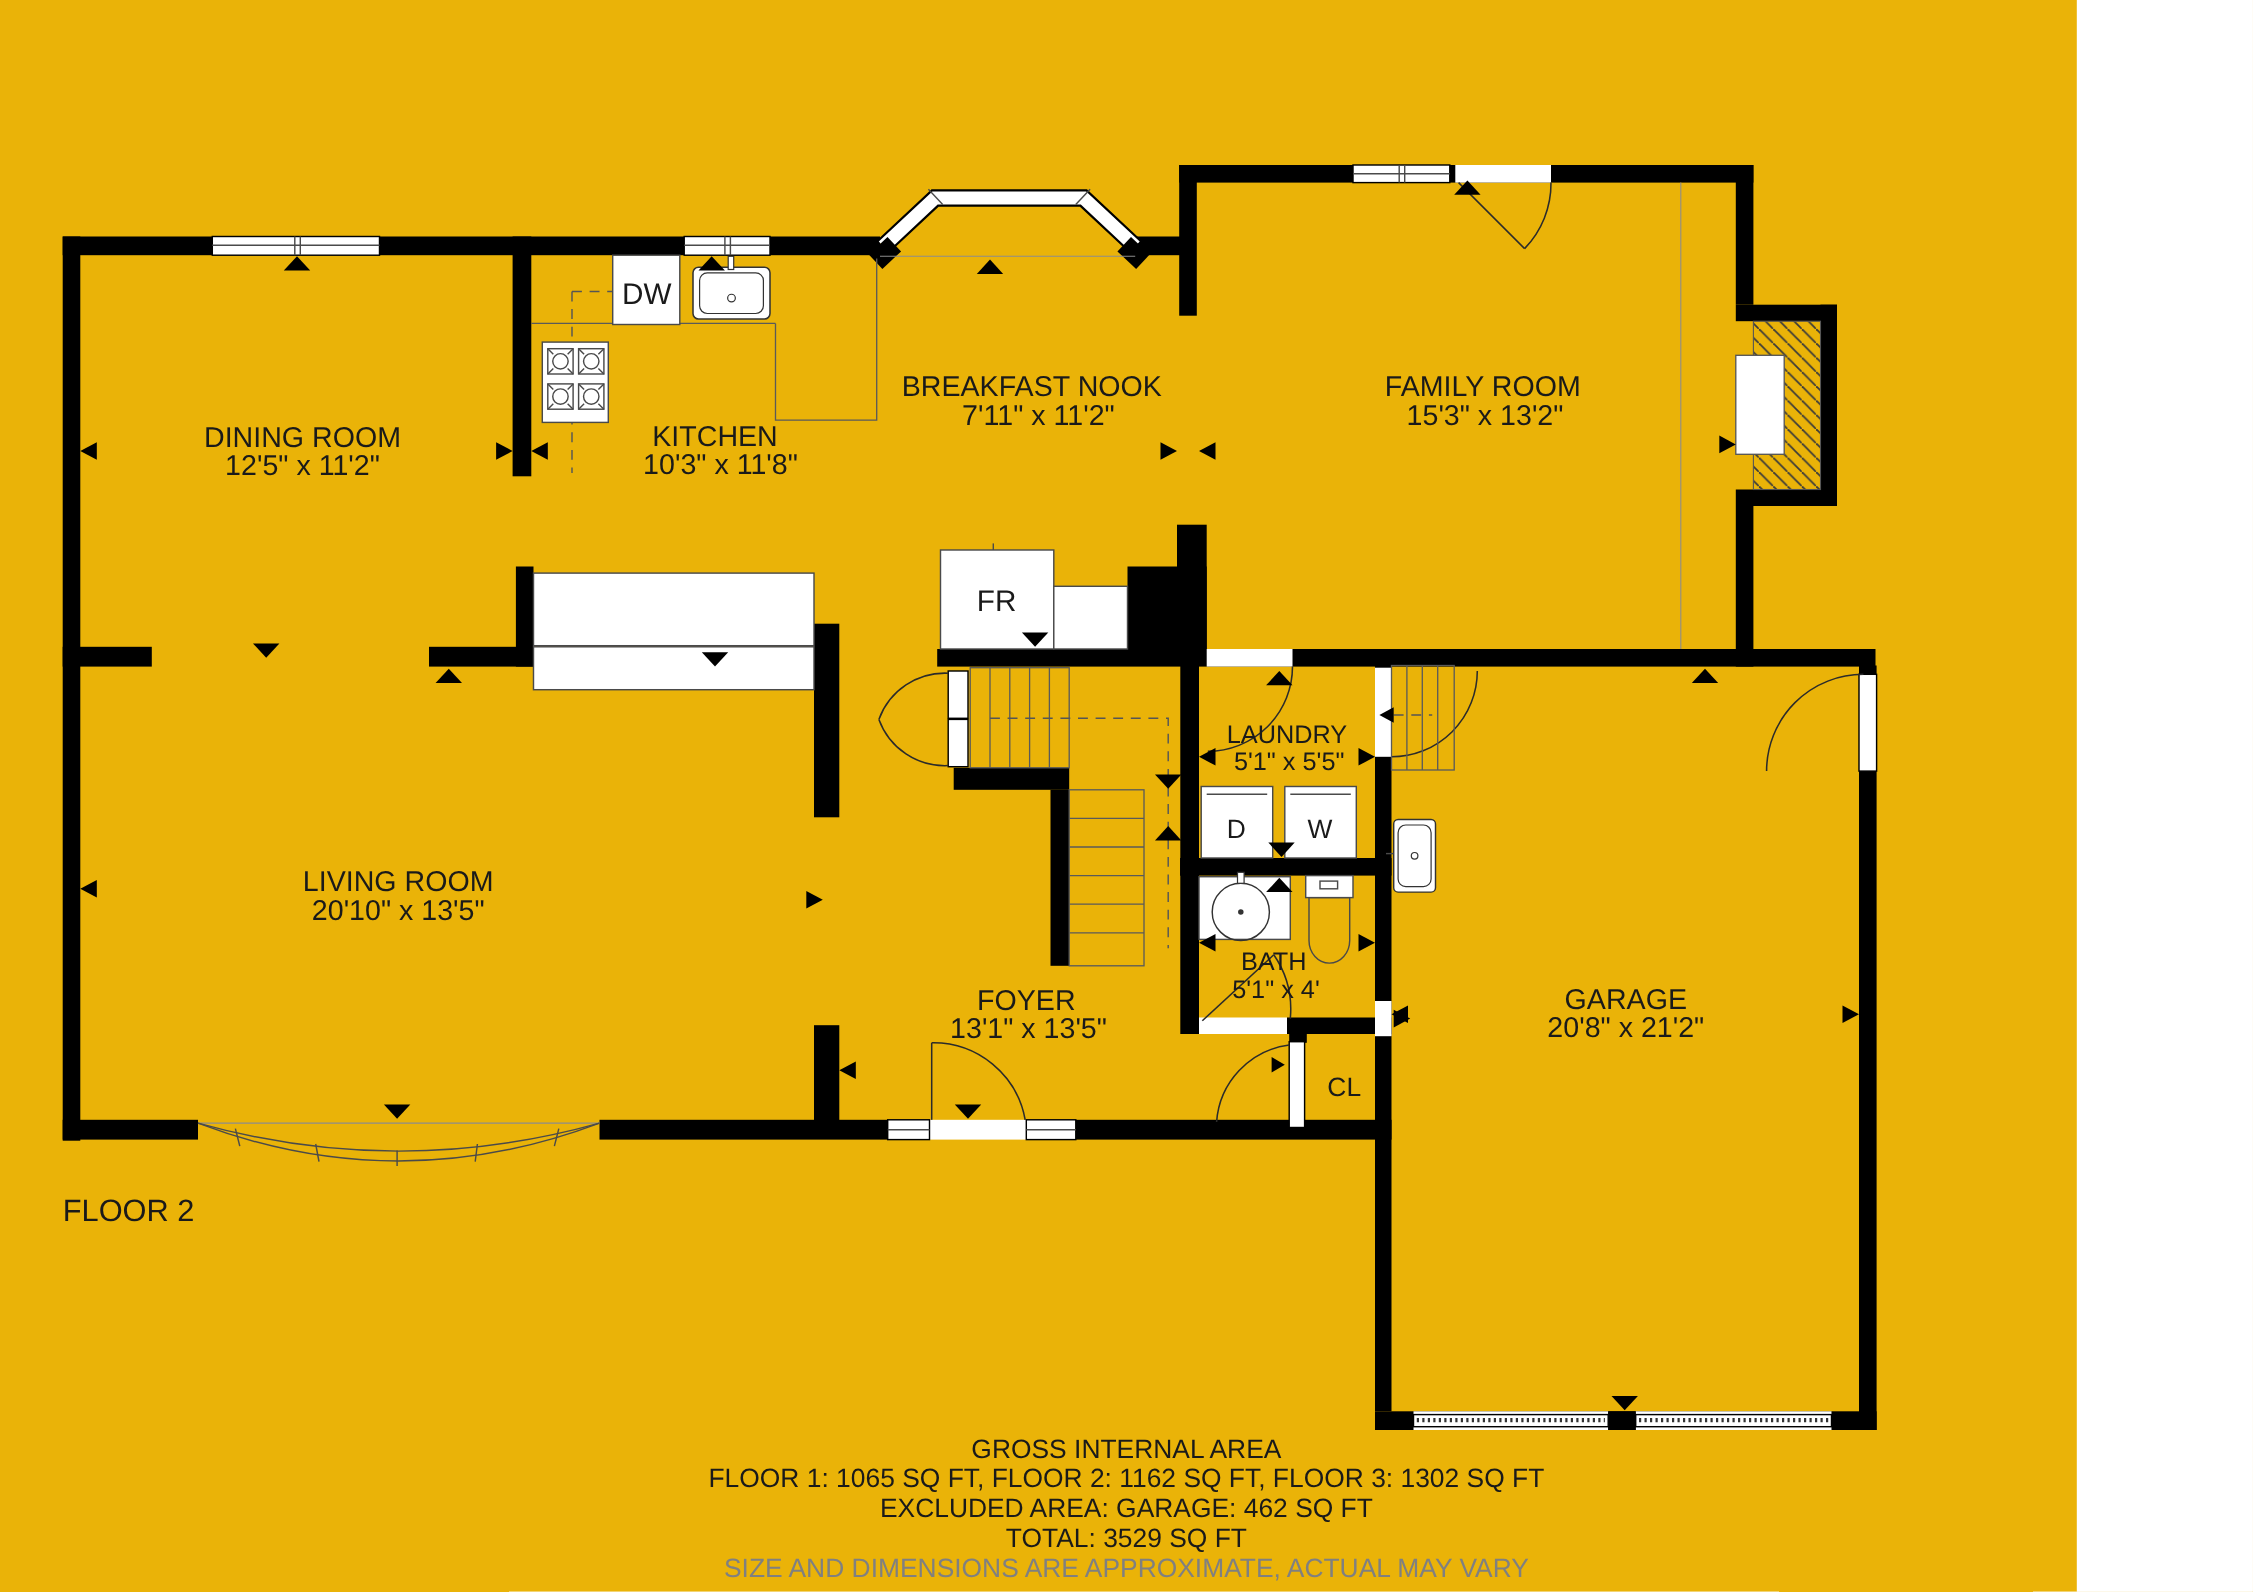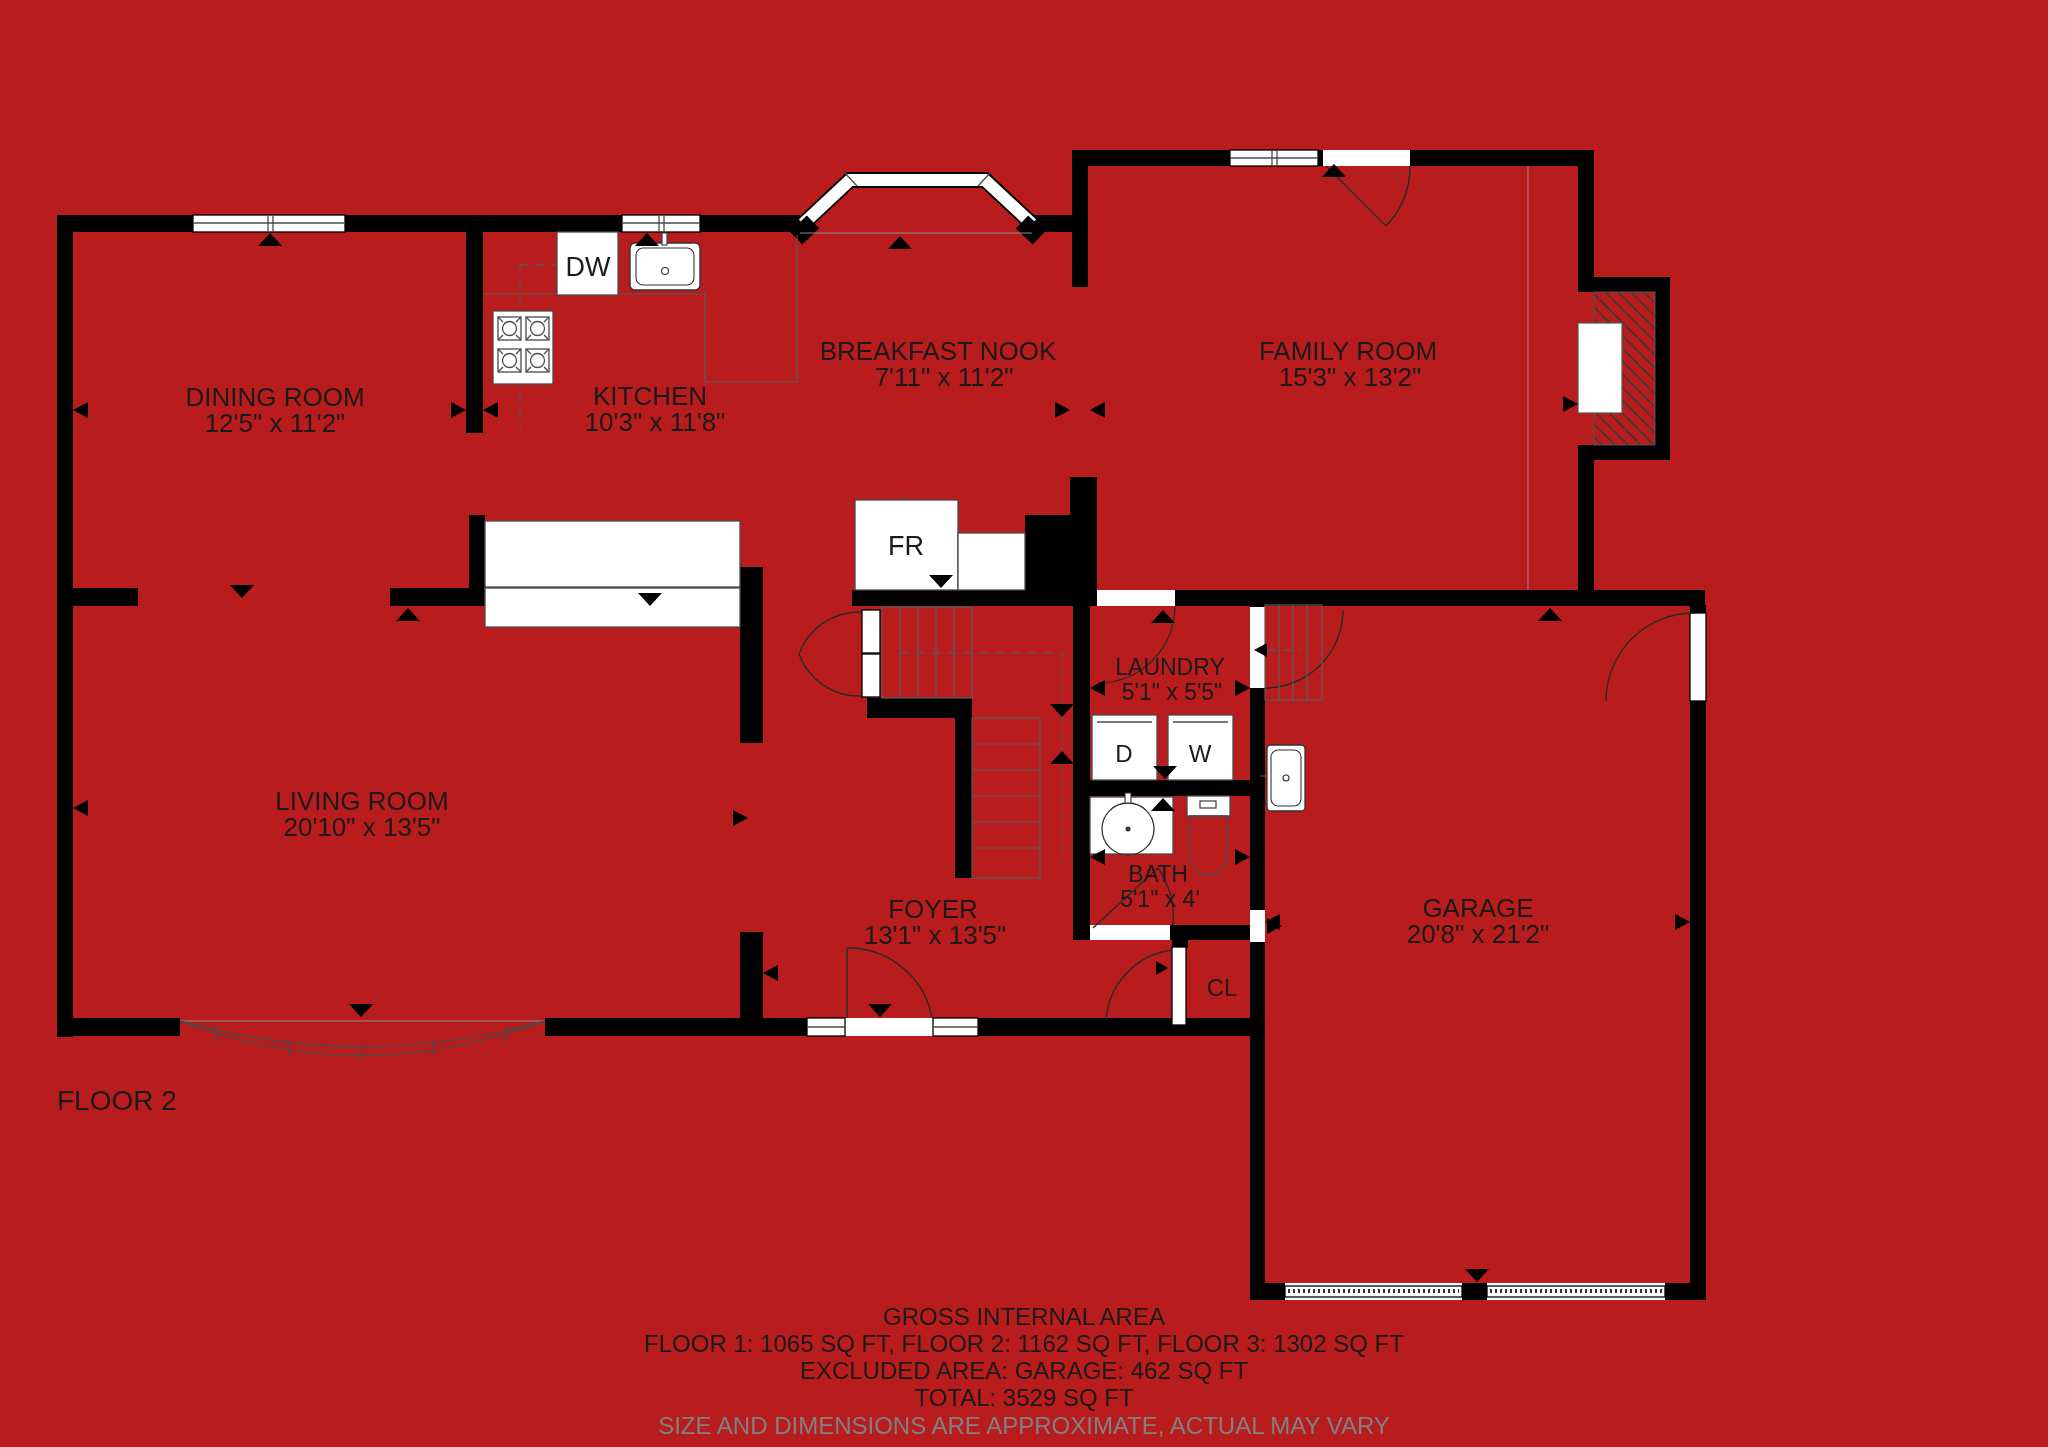--- a/index.html
+++ b/index.html
@@ -1,16 +1,16 @@
 <!DOCTYPE html>
 <html><head>
 <meta charset="utf-8">
 <style>
   html,body{margin:0;padding:0;background:#fff;}
-  .page{position:relative;width:2048px;height:1447px;background:#b91c1c;overflow:hidden;
+  .page{position:relative;width:1888px;height:1447px;background:#eab308;overflow:hidden;
         font-family:"Liberation Sans",sans-serif;text-align:center;}
   svg{display:block;}
   text{fill:#1a1a1a;}
   .room-name,.room-dims{font-family:"Liberation Sans",sans-serif;font-size:26px;text-anchor:middle;}
   .room-sm{font-size:23px;}
   .fixture-label{font-family:"Liberation Sans",sans-serif;font-size:27px;text-anchor:middle;}
   .fixture-sm{font-size:24px;}
   .floor-label{font-family:"Liberation Sans",sans-serif;font-size:28px;text-anchor:start;}
   .summary-line{font-family:"Liberation Sans",sans-serif;font-size:24px;text-anchor:middle;}
   .summary-muted{fill:#808080;}

